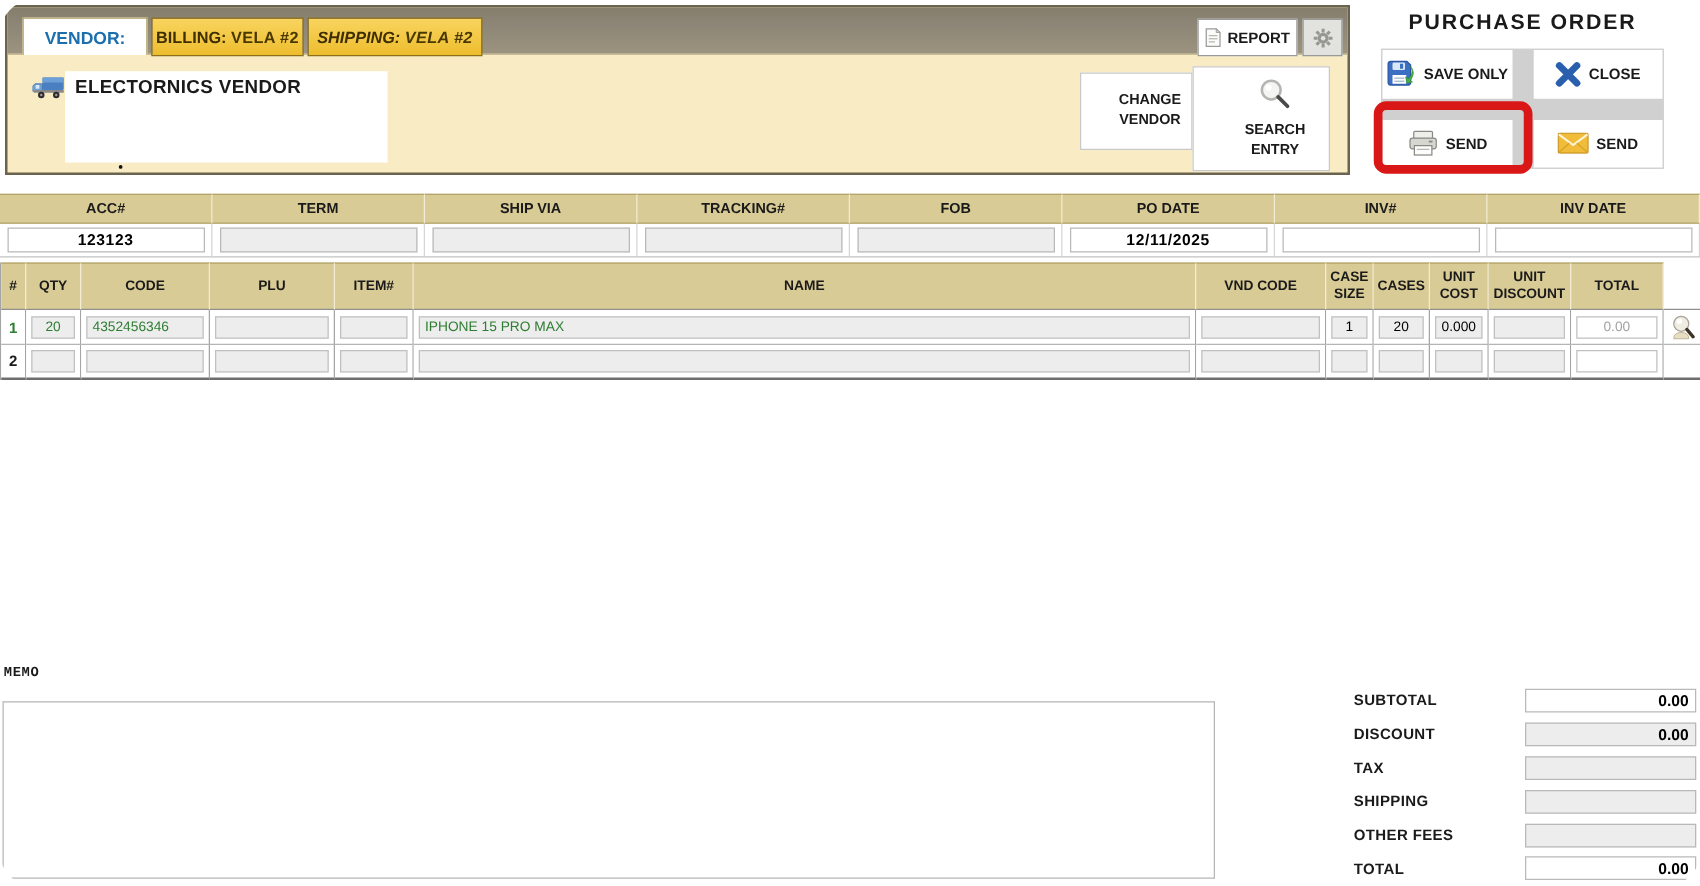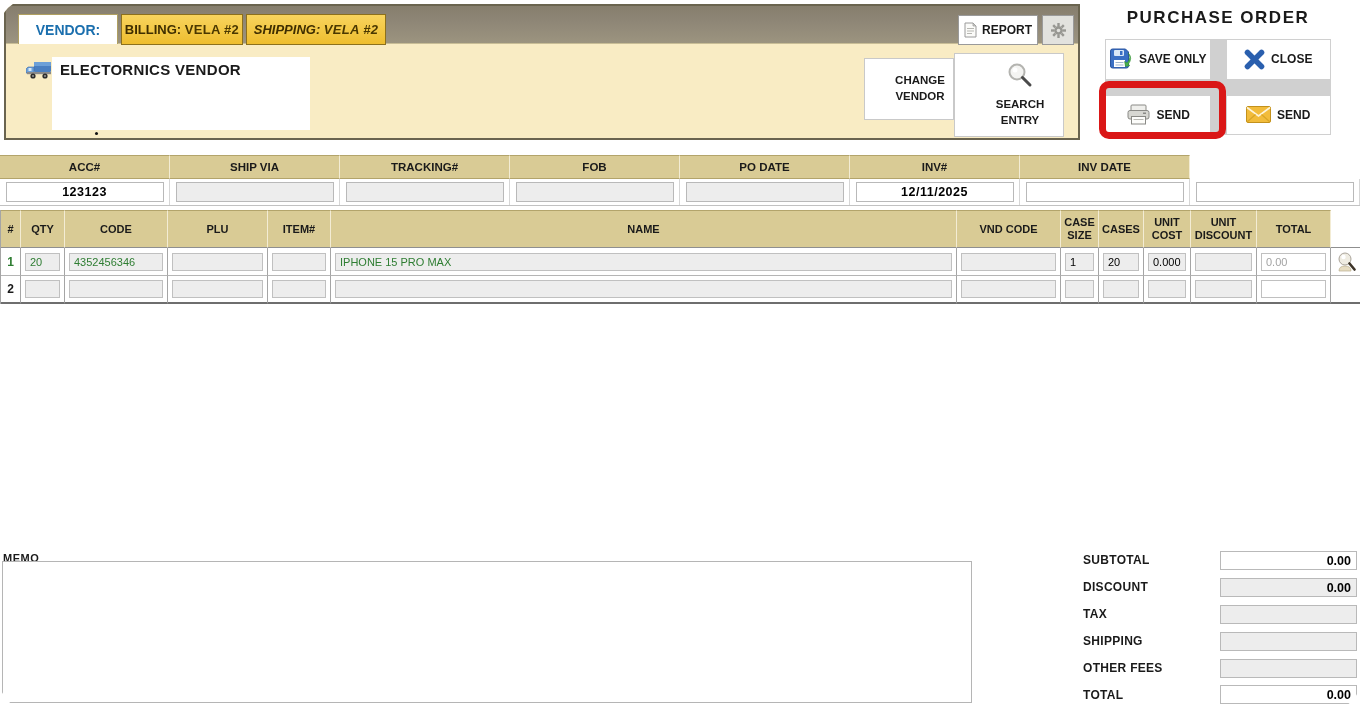--- a/index.html
+++ b/index.html
@@ -70,26 +70,26 @@
     display:flex; align-items:center; justify-content:center; line-height:1.15;
     height:38px; padding:2px; }
   .it-th-blank { background:#fff; border-top:none; border-right:none; border-bottom:1px solid #8f8f8f; }
   .it-td { border-right:1px solid #a5a5a5; border-bottom:1px solid #b5b5b5; height:28px;
     display:flex; align-items:center; justify-content:center; background:#fff; }
   .it-last .it-td { border-bottom:2px solid #6e6e6e; }
   .cin { width:calc(100% - 8px); height:18px; border:1px solid #c0c0c0; background:#ededed;
     font-family:inherit; font-size:11px; font-weight:normal; outline:none; padding:0 4px; }
   .cin-white { background:#fff; }
   .green { color:#2e7d32; }
-  .t-right { text-align:left; }
+  .t-right { text-align:center; }
   .t-muted { color:#a3a3a3; }
   .rownum { font-size:12px; font-weight:bold; }
 
   
-  #memo-label { left:3px; top:552px; font-size:11px; font-weight:bold; letter-spacing:.5px; }
+  #memo-label { left:3px; top:533px; font-size:11px; font-weight:bold; letter-spacing:.5px;font-family:Liberation Mono, monospace; }
   #memo-box { left:2px; top:561px; width:970px; height:142px; border:1px solid #b5b5b5;
     background:#fff; resize:none; font-family:inherit; font-size:12px; padding:4px; outline:none; }
   .tot-label { left:1083px; width:130px; font-size:12px; font-weight:bold; letter-spacing:.3px; }
   .tot-inp { left:1220px; width:137px; height:19px; text-align:right; padding-right:5px; font-size:12.5px; }
 </style>
 </head>
 <body>
 
 <div id="screen">
 
@@ -219,20 +219,21 @@
           </svg>
       </span>
       <span>SEND</span>
     </div>
   </div>
   <div class="abs" id="send-print-highlight"></div>
 
   <div class="abs" id="order-fields">
     <div class="hf-head">
       <div class="hf-th">ACC#</div>
+      <div class="hf-th">TERM</div>
       <div class="hf-th">SHIP VIA</div>
       <div class="hf-th">TRACKING#</div>
       <div class="hf-th">FOB</div>
       <div class="hf-th">PO DATE</div>
       <div class="hf-th">INV#</div>
       <div class="hf-th">INV DATE</div>
     </div>
     <div class="hf-vals">
       <div class="hf-cell">
           <input class="inp hf-inp" value="123123" style="">

